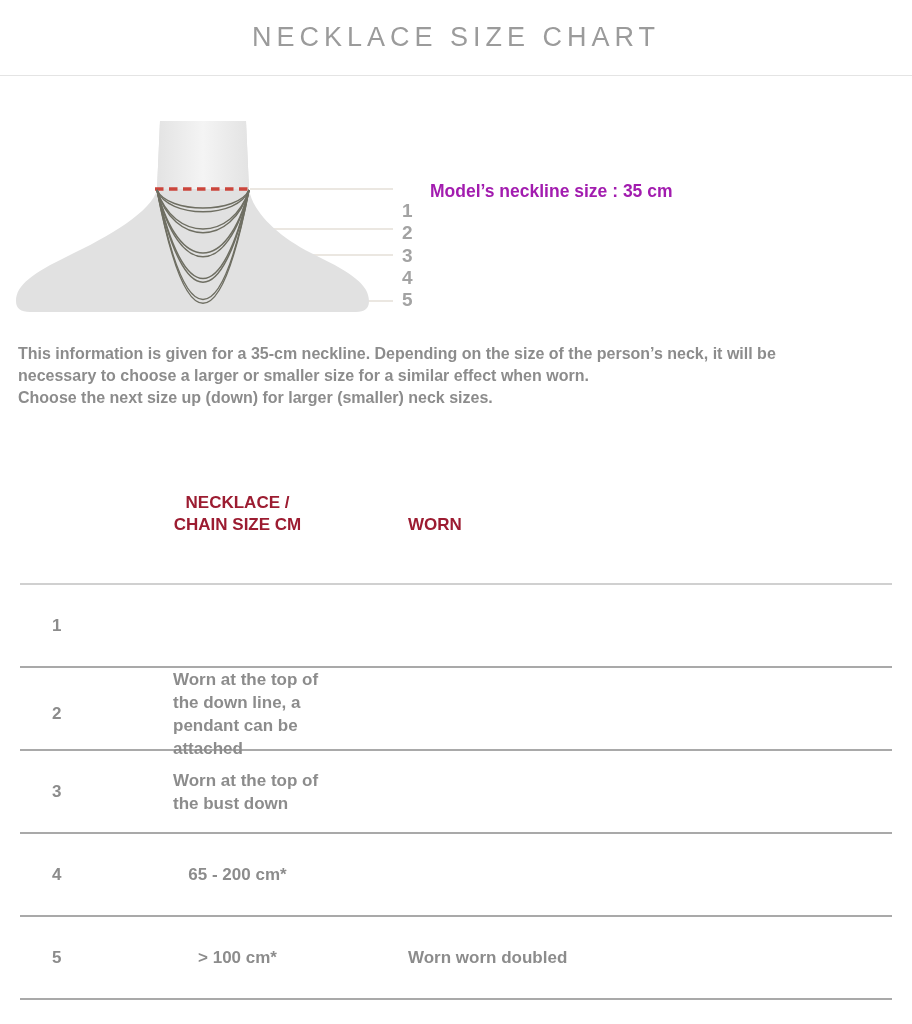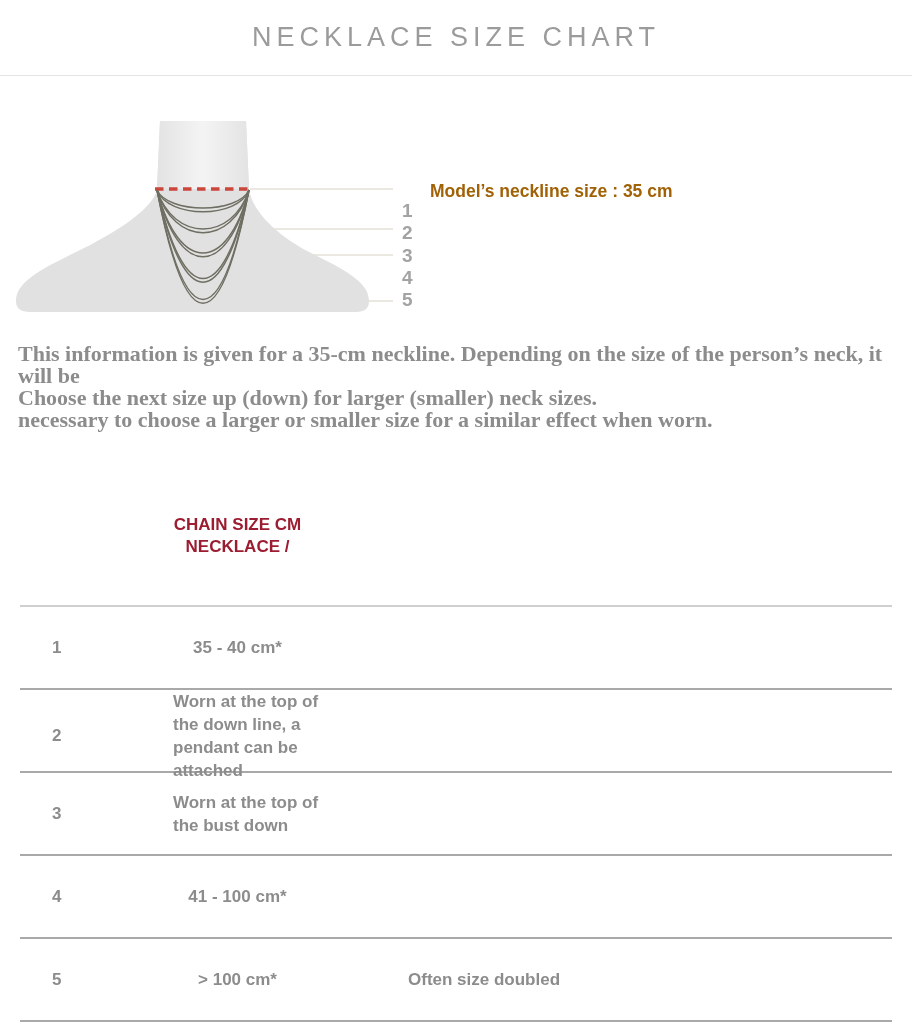--- a/index.html
+++ b/index.html
@@ -36,31 +36,30 @@
     margin-top: 39px;
     height: 205px;
   }
   .illustration svg { position: absolute; left: 0; top: 0; }
   .model-label {
     position: absolute;
     left: 430px;
     top: 66px;
     font-size: 17.5px;
     font-weight: 700;
-    color: #a16207;
+    color: #a21caf;
     white-space: nowrap;
   }
   
   .intro {
     margin: 23px 18px 0 18px;
     color: #8c8c8c;
-    font-size: 22px;
+    font-size: 16px;
     font-weight: 700;
     line-height: 22px;
-    font-family: Liberation Serif, serif;
   }
   
   .t-grid {
     display: grid;
     grid-template-columns: 100px 235px 1fr;
   }
   .t-head {
     margin: 83px 20px 0 20px;
     align-items: end;
     color: #9c1c31;
@@ -137,54 +136,54 @@
         <text x="402" y="168.5">4</text>
         <text x="402" y="190.5">5</text>
       </g>
     </svg>
 
     <div class="model-label">Model’s neckline size : 35 cm</div>
   </div>
 
   <div class="intro">
     <div>This information is given for a 35-cm neckline. Depending on the size of the person’s neck, it will be</div>
+    <div>necessary to choose a larger or smaller size for a similar effect when worn.</div>
     <div>Choose the next size up (down) for larger (smaller) neck sizes.</div>
-    <div>necessary to choose a larger or smaller size for a similar effect when worn.</div>
   </div>
 
   <div class="t-grid t-head">
     <div></div>
     <div class="size-head">
+      <div>NECKLACE /</div>
       <div>CHAIN SIZE CM</div>
-      <div>NECKLACE /</div>
     </div>
+    <div class="worn-head">WORN</div>
   </div>
 
   <div class="t-body">
 
     <div class="t-grid t-row">
       <div class="num">1</div>
-      <div class="size">35 - 40 cm*</div>
     </div>
 
     <div class="t-grid t-row">
       <div class="num">2</div>
       <div class="worn">Worn at the top of the down line, a pendant can be attached</div>
     </div>
 
     <div class="t-grid t-row">
       <div class="num">3</div>
       <div class="worn">Worn at the top of the bust down</div>
     </div>
 
     <div class="t-grid t-row">
       <div class="num">4</div>
-      <div class="size">41 - 100 cm*</div>
+      <div class="size">65 - 200 cm*</div>
     </div>
 
     <div class="t-grid t-row">
       <div class="num">5</div>
       <div class="size">&gt; 100 cm*</div>
-      <div class="worn">Often size doubled</div>
+      <div class="worn">Worn worn doubled</div>
     </div>
 
   </div>
 </div>
 
 </body></html>

